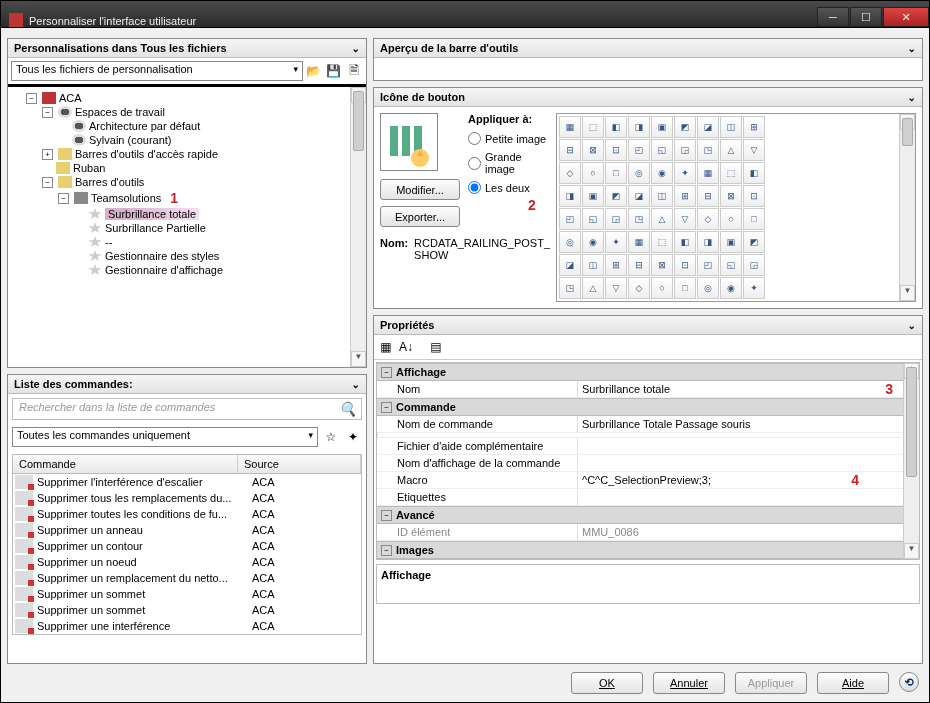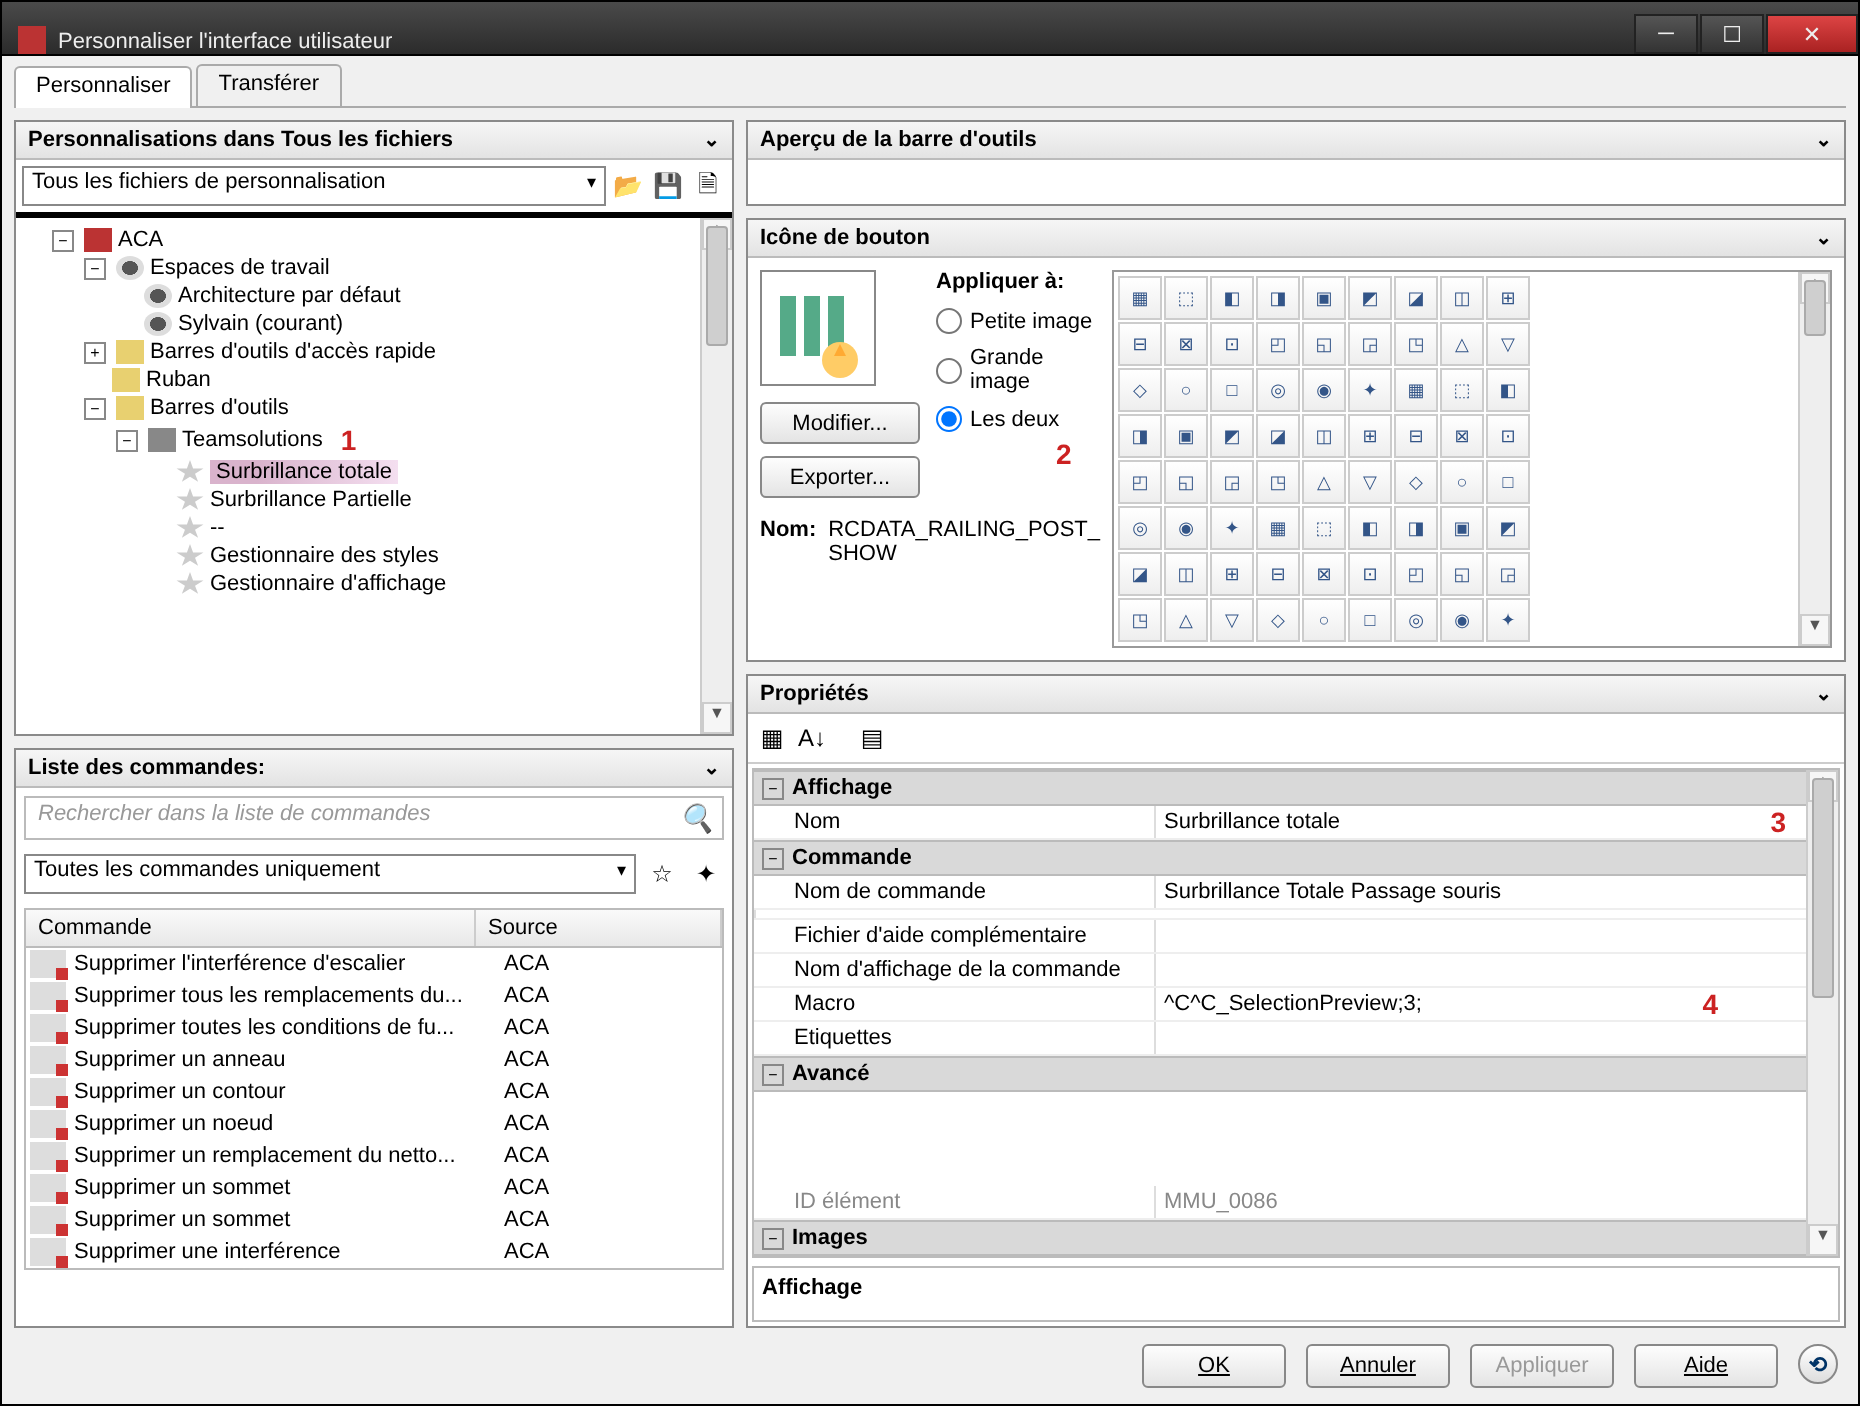--- a/index.html
+++ b/index.html
@@ -90,21 +90,21 @@
 
 
 .prop-toolbar{display:flex;gap:2px;padding:3px;border-bottom:1px solid #ccc;}
 .prop-grid{border:1px solid #bbb;margin:2px;background:#fff;position:relative;}
 .pg-cat{background:#d9d9d9;padding:2px 4px;display:flex;align-items:center;border-top:1px solid #bbb;border-bottom:1px solid #bbb;}
 .pg-cat .exp{width:11px;height:11px;border:1px solid #888;font-size:8px;line-height:9px;text-align:center;margin-right:4px;}
 .pg-cat b{font-weight:bold;}
 .pg-row{display:flex;border-bottom:1px solid #eee;}
 .pg-row .k{width:200px;padding:2px 4px 2px 20px;}
 .pg-row .v{flex:1;padding:2px 4px;border-left:1px solid #ddd;}
-.pg-row.dis .k,.pg-row.dis .v{color:#888;margin-top:47px;}
+.pg-row.dis .k,.pg-row.dis .v{color:#888;}
 .desc-box{border:1px solid #bbb;margin:2px;height:40px;padding:4px;font-weight:bold;}
 
 
 .btn-row{display:flex;justify-content:flex-end;gap:10px;padding:8px 4px 2px 4px;align-items:flex-start;}
 .btn{min-width:72px;height:22px;border:1px solid #888;background:linear-gradient(#fdfdfd,#e4e4e4);border-radius:3px;cursor:pointer;text-decoration:underline;}
 .btn.disabled{color:#999;text-decoration:none;}
 .round-btn{width:20px;height:20px;border:1px solid #888;border-radius:50%;background:linear-gradient(#fff,#ddd);display:flex;align-items:center;justify-content:center;color:#036;font-weight:bold;cursor:pointer;}
 </style>
 </head>
 <body>
@@ -113,24 +113,20 @@
   <span class="icon"></span>
   <span>Personnaliser l'interface utilisateur</span>
   <div class="win-btns">
     <div class="win-btn">─</div>
     <div class="win-btn">☐</div>
     <div class="win-btn close">✕</div>
   </div>
 </div>
 
 <div class="window">
-  <div class="tabstrip">
-    <div class="tab active">Personnaliser</div>
-    <div class="tab">Transférer</div>
-  </div>
 
   <div class="main">
 
     <div class="col left">
 
       <div class="panel" style="flex:1;">
         <div class="panel-hd">
           <span>Personnalisations dans Tous les fichiers</span>
           <span class="chev">⌄</span>
         </div>

